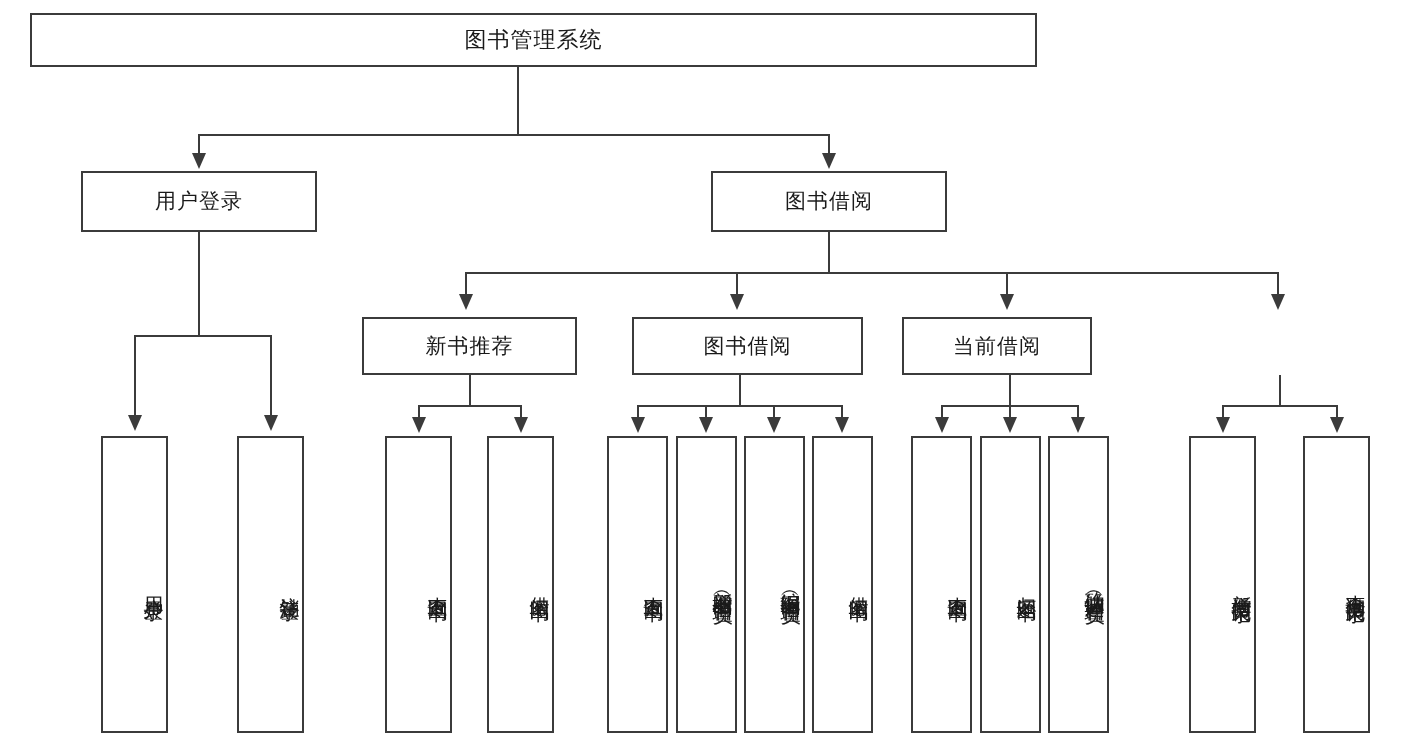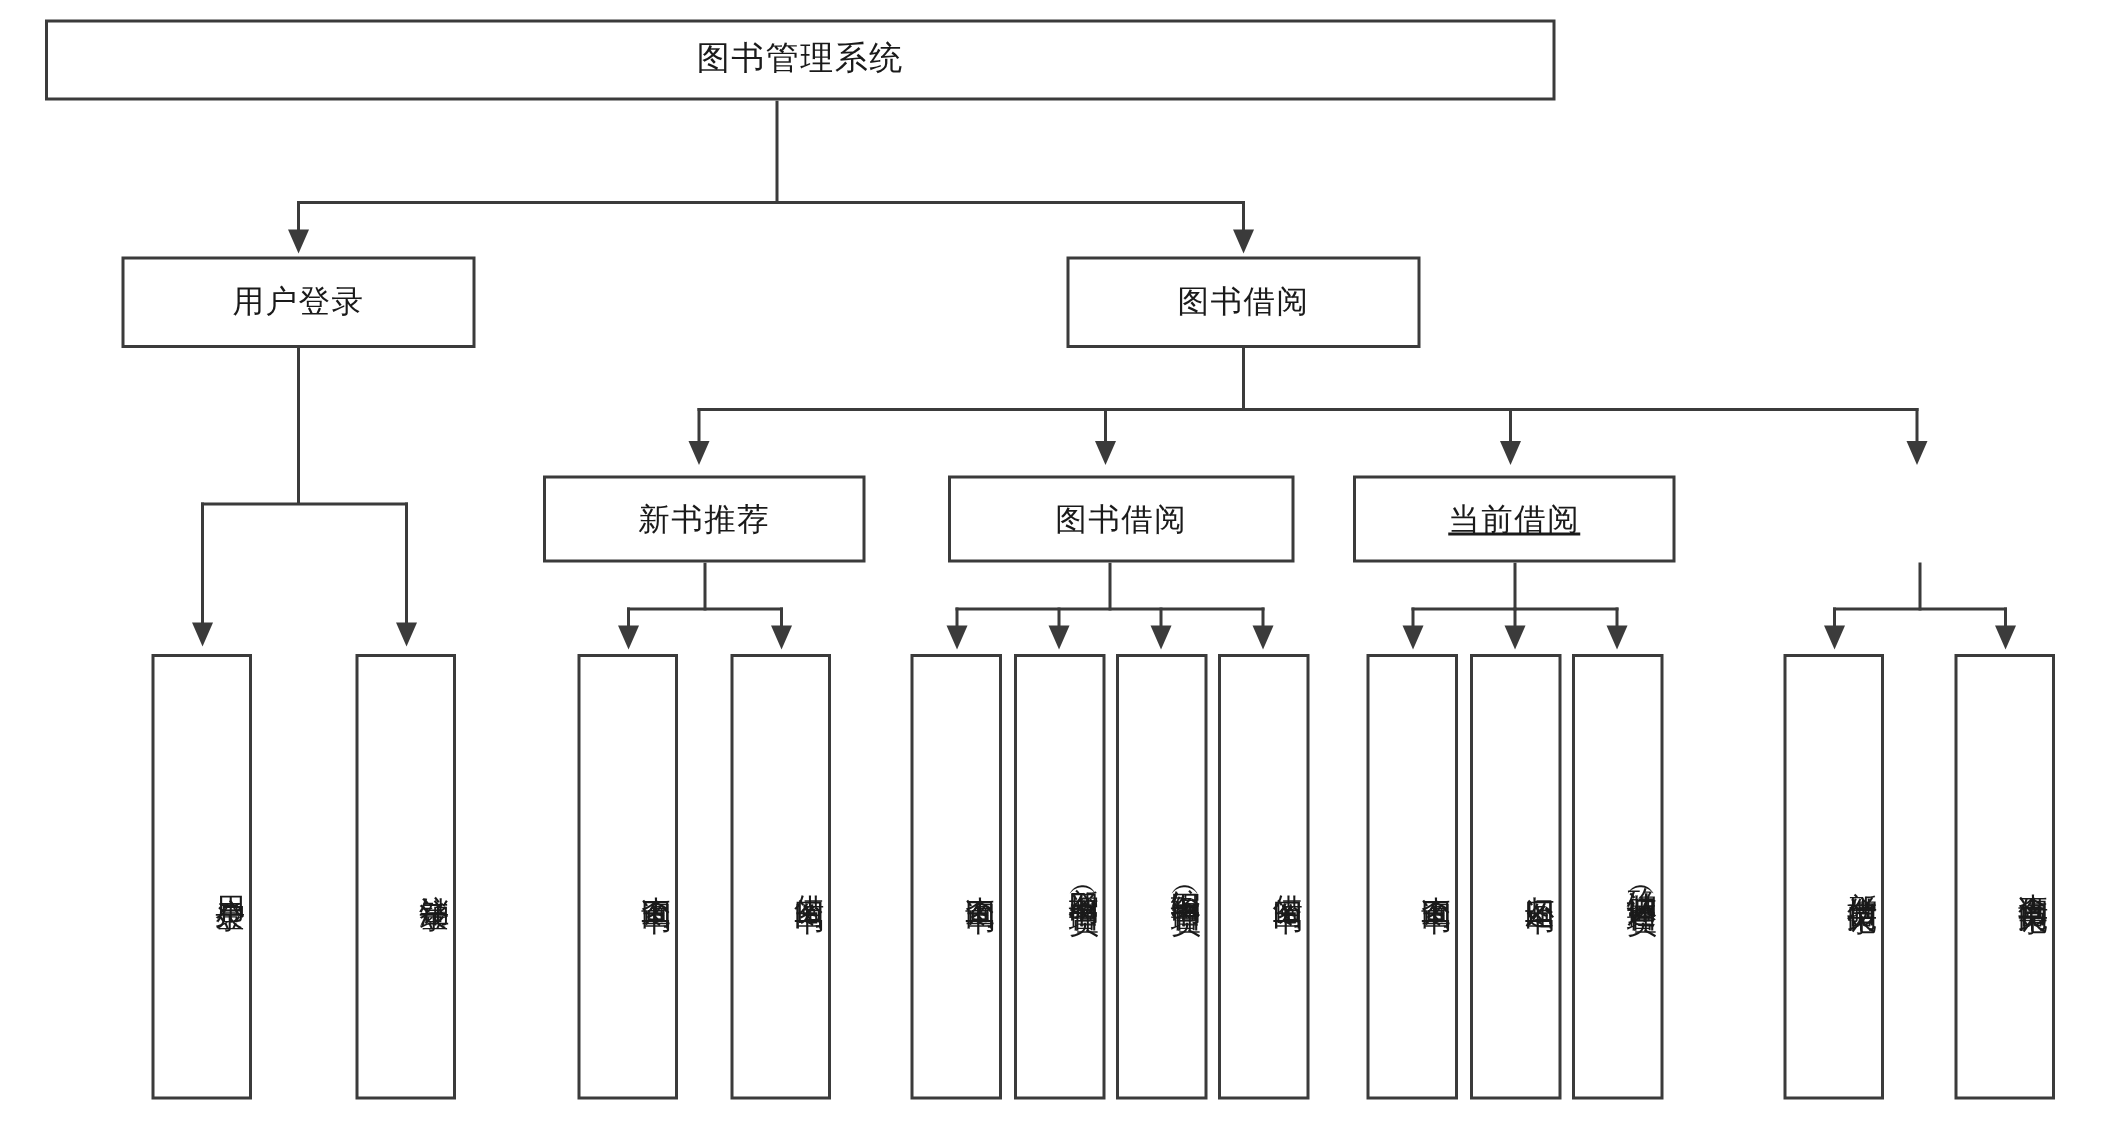--- a/index.html
+++ b/index.html
@@ -125,21 +125,21 @@
 
   <div class="edge v" style="left:1277px; top:272px; width:2px; height:24px;"></div>
   <div class="arrow" style="left:1271px; top:294px;"></div>
 
   <div class="node" style="left:362px; top:317px; width:215px; height:58px;">
     <span>新书推荐</span>
   </div>
   <div class="node" style="left:632px; top:317px; width:231px; height:58px;">
     <span>图书借阅</span>
   </div>
-  <div class="node" style="left:902px; top:317px; width:215px; height:58px;text-decoration:underline;">
+  <div class="node" style="left:902px; top:317px; width:190px; height:58px;">
     <span>当前借阅</span>
   </div>
 
   <div class="edge v" style="left:469px; top:375px; width:2px; height:32px;"></div>
   <div class="edge h" style="left:418px; top:405px; width:104px; height:2px;"></div>
   <div class="edge v" style="left:418px; top:405px; width:2px; height:14px;"></div>
   <div class="arrow" style="left:412px; top:417px;"></div>
   <div class="edge v" style="left:520px; top:405px; width:2px; height:14px;"></div>
   <div class="arrow" style="left:514px; top:417px;"></div>
 

